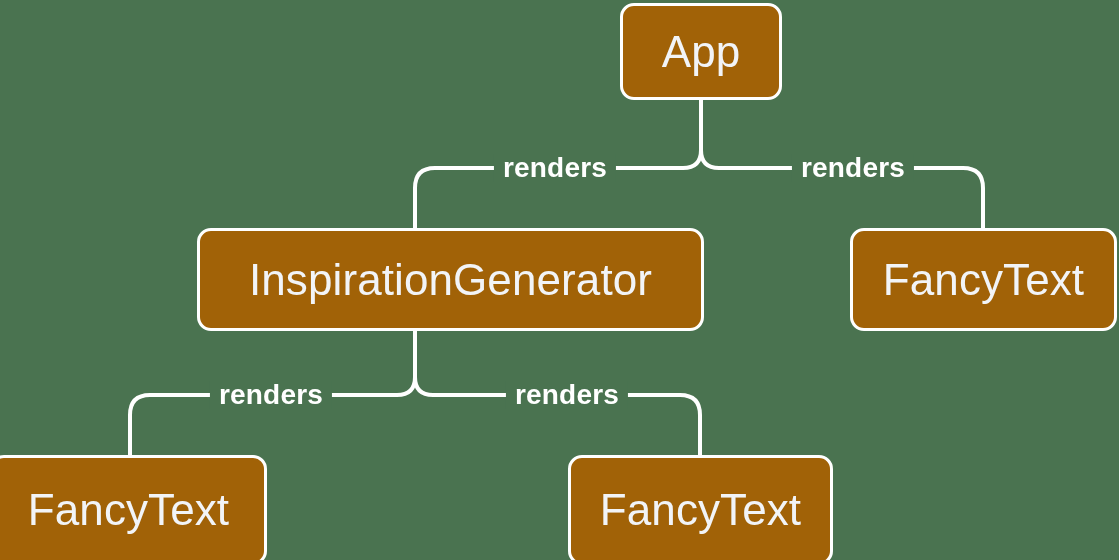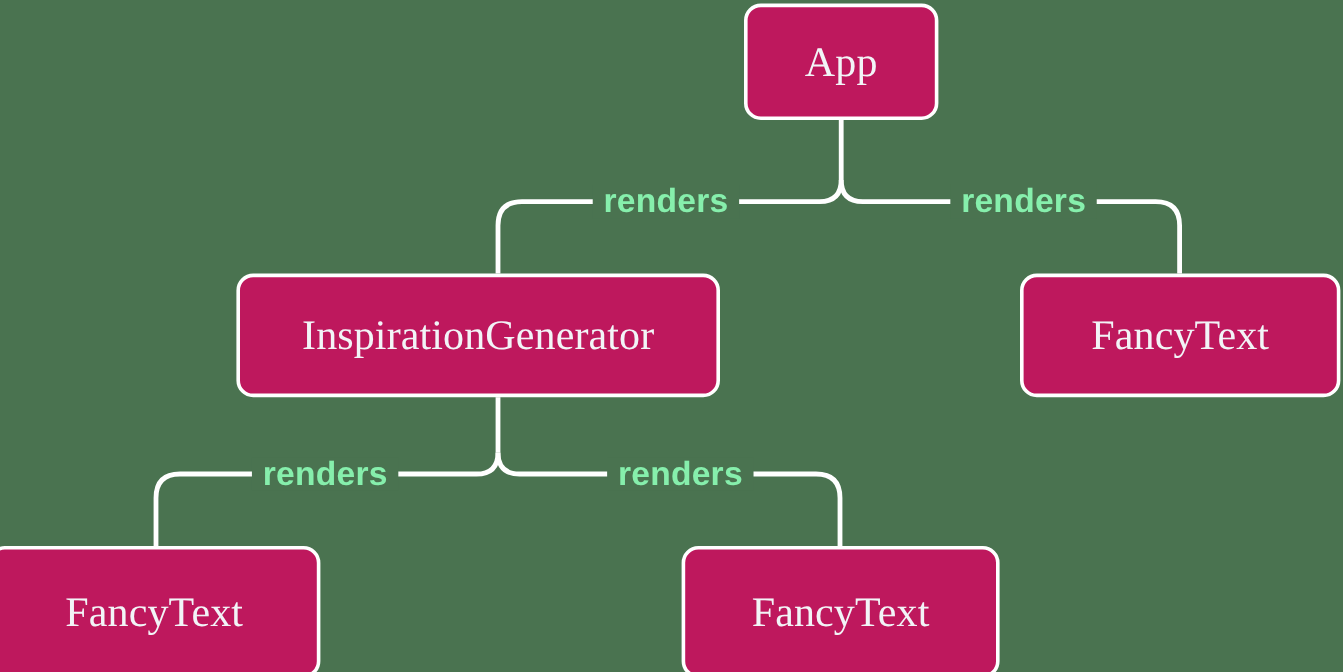--- a/index.html
+++ b/index.html
@@ -19,41 +19,40 @@
     position: absolute;
     left: 0;
     top: 0;
     width: 1119px;
     height: 560px;
     pointer-events: none;
   }
   .node {
     position: absolute;
     box-sizing: border-box;
-    background: #be185d;
+    background: #a16207;
     border: 3px solid #ffffff;
     border-radius: 14px;
     display: flex;
     align-items: center;
     justify-content: center;
     color: #f2f4f7;
-    font-size: 35px;
+    font-size: 44px;
     font-weight: 400;
     letter-spacing: 0.1px;
     white-space: nowrap;
     z-index: 2;
-    font-family: Liberation Serif, serif;
   }
   .node-label {
     display: block;
     line-height: 1;
   }
   .edge-label {
     position: absolute;
-    color: #86efac;
+    color: #ffffff;
     font-size: 28px;
     font-weight: 600;
     letter-spacing: 0.2px;
     line-height: 1;
     white-space: nowrap;
     background: #4a7350;
     padding: 0 9px;
     transform: translate(-50%, -50%);
     z-index: 3;
   }
@@ -77,21 +76,21 @@
       <path d="M 415,377 Q 415,395 397,395 L 150,395 Q 130,395 130,415 L 130,455"></path>
 
       <path d="M 415,377 Q 415,395 433,395 L 680,395 Q 700,395 700,415 L 700,455"></path>
     </g>
   </svg>
 
   <div class="node" style="left:620px; top:3px; width:162px; height:97px;">
     <span class="node-label">App</span>
   </div>
 
-  <div class="node" style="left:197px; top:228px; width:403px; height:103px;">
+  <div class="node" style="left:197px; top:228px; width:507px; height:103px;">
     <span class="node-label">InspirationGenerator</span>
   </div>
 
   <div class="node" style="left:850px; top:228px; width:267px; height:103px;">
     <span class="node-label">FancyText</span>
   </div>
 
   <div class="node" style="left:-10px; top:455px; width:277px; height:110px;">
     <span class="node-label">FancyText</span>
   </div>

